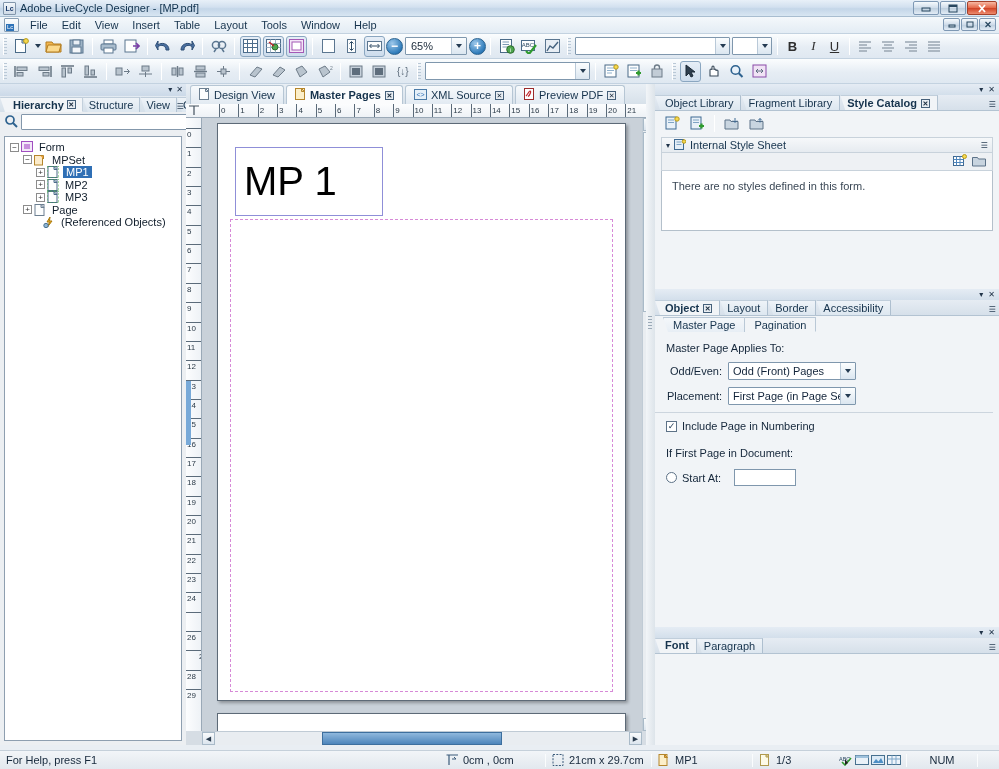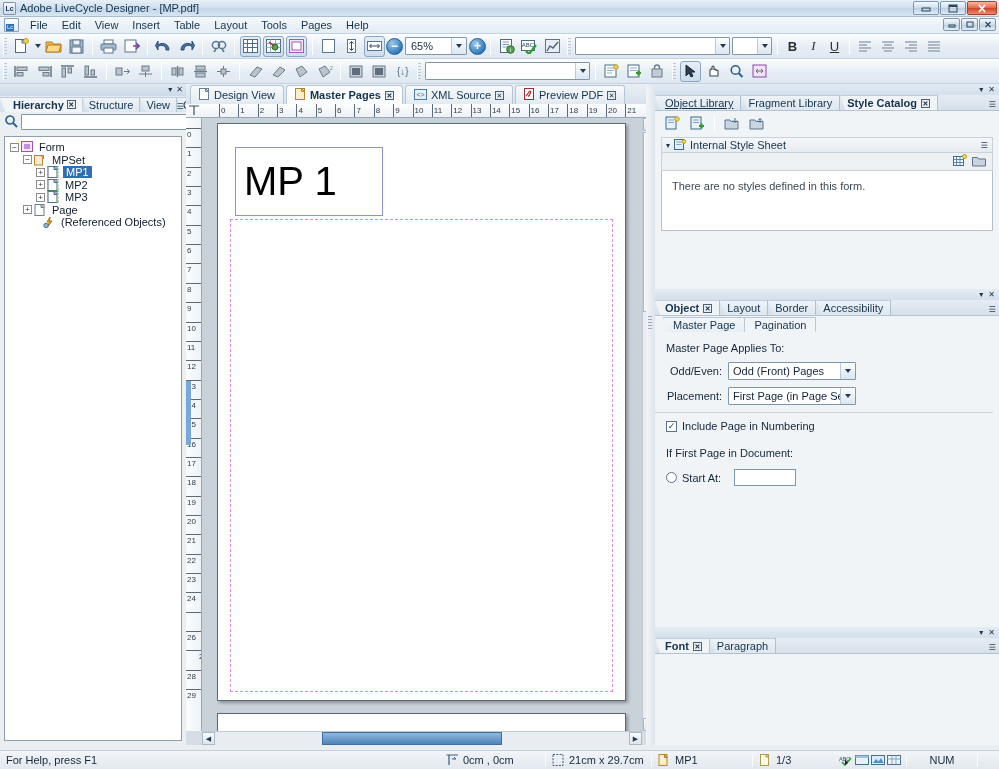--- a/index.html
+++ b/index.html
@@ -267,21 +267,21 @@
 
   <div class="menubar">
     <div class="menu-doc-icon"></div>
     <div class="menu-item">File</div>
     <div class="menu-item">Edit</div>
     <div class="menu-item">View</div>
     <div class="menu-item">Insert</div>
     <div class="menu-item">Table</div>
     <div class="menu-item">Layout</div>
     <div class="menu-item">Tools</div>
-    <div class="menu-item">Pages</div>
+    <div class="menu-item">Window</div>
     <div class="menu-item">Help</div>
     <div style="position:absolute;right:3px;top:1px;display:flex;gap:1px;">
       <div class="tb-btn" style="width:17px;height:13px;">
         <svg width="8" height="7">
             <rect x="1" y="4" width="6" height="2" fill="none" stroke="#27465f"></rect>
           </svg>
         </div>
       <div class="tb-btn" style="width:17px;height:13px;">
         <svg width="8" height="7">
             <rect x="1" y="1" width="6" height="5" fill="none" stroke="#27465f"></rect>
@@ -928,21 +928,21 @@
     </div>
 
   <div class="rightcol">
 
     <div class="rpanel" style="top:0; height:205px;">
       <div class="rp-caption">
         <span class="cap-btn">▾</span>
         <span class="cap-btn">✕</span>
       </div>
       <div class="rtabrow">
-        <div class="rtab" style="padding-left:10px;text-decoration:underline;">
+        <div class="rtab" style="padding-left:10px;">
           <span>Object Library</span>
         </div>
         <div class="rtab">
           <span>Fragment Library</span>
         </div>
         <div class="rtab active">
           <span>Style Catalog</span>
           <span class="xbox">✕</span>
         </div>
         <div style="position:absolute;right:3px;bottom:1px;font-size:8px;color:#2a3f55;">☰</div>
@@ -1072,21 +1072,21 @@
         </div>
       </div>
     </div>
 
     <div class="rpanel" style="top:543px; height:118px;">
       <div class="rp-caption">
         <span class="cap-btn">▾</span>
         <span class="cap-btn">✕</span>
       </div>
       <div class="rtabrow">
-        <div class="rtab active" style="padding-left:10px;">
+        <div class="rtab active" style="padding-left:10px;flex-direction:column;">
           <span>Font</span>
           <span class="xbox">✕</span>
         </div>
         <div class="rtab">
           <span>Paragraph</span>
         </div>
         <div style="position:absolute;right:3px;bottom:1px;font-size:8px;color:#2a3f55;">☰</div>
       </div>
       <div class="rp-body" style="height:91px;"></div>
     </div>

